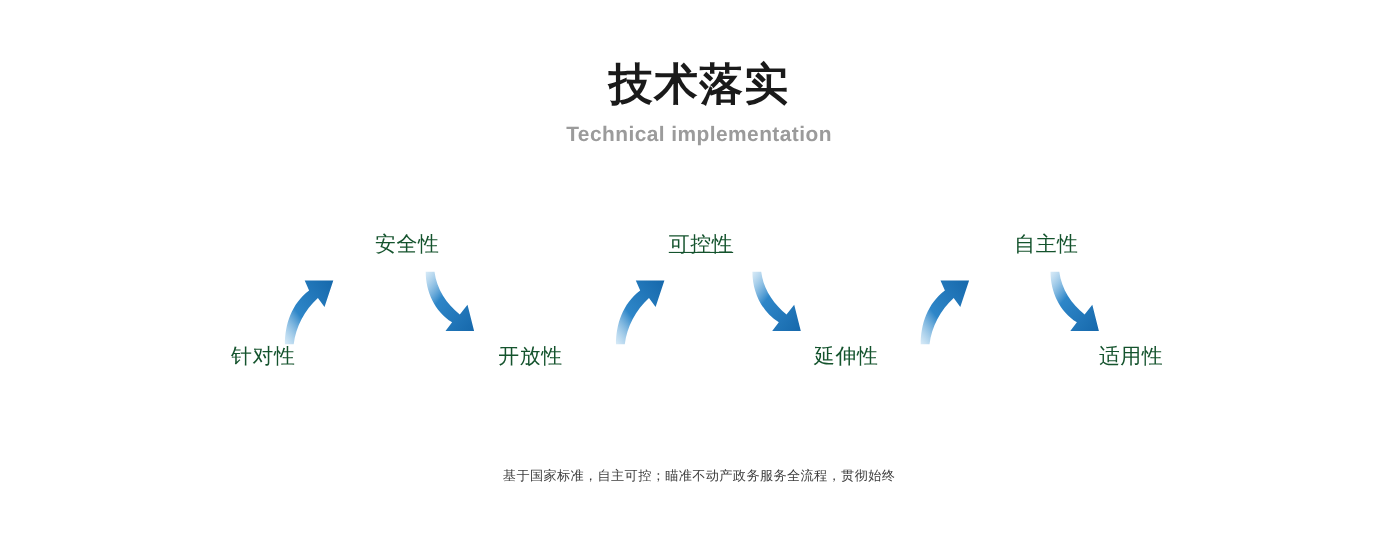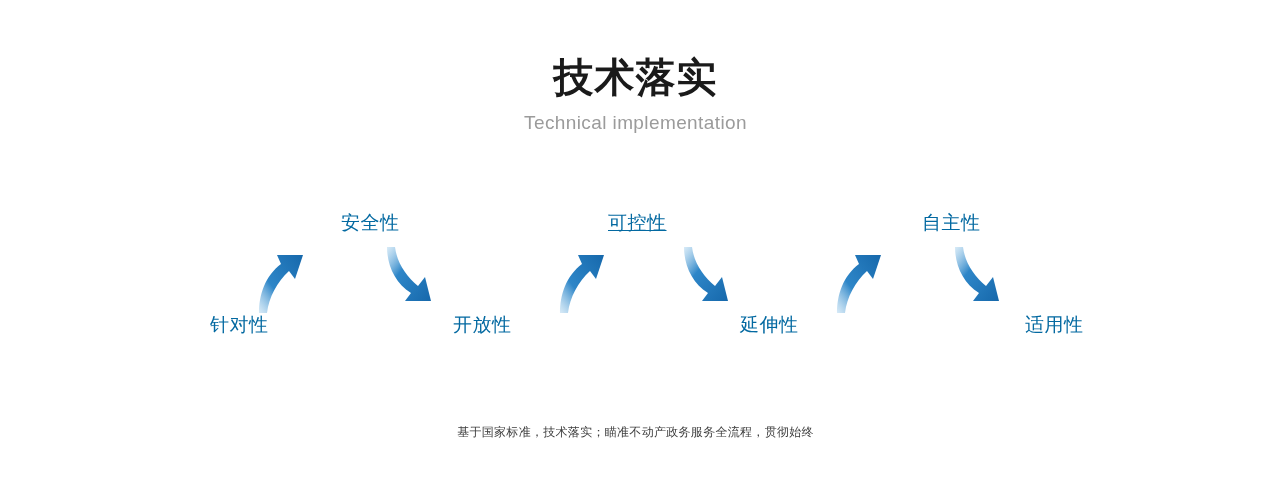--- a/index.html
+++ b/index.html
@@ -32,39 +32,39 @@
     font-size: 40px;
     line-height: 50px;
     font-weight: 700;
     color: #1a1a1a;
     letter-spacing: 1px;
     margin: 0;
   }
   .subtitle {
     font-size: 19px;
     line-height: 26px;
-    font-weight: 400;
+    font-weight: 700;
     color: #9b9b9b;
     letter-spacing: 0.4px;
     margin: 8px 0 0 0;
   }
 
   
   .flow {
     position: absolute;
     left: 0;
     top: 195px;
     width: 1271px;
     height: 165px;
   }
   .node {
     position: absolute;
     font-size: 19px;
     line-height: 24px;
-    color: #0369a1;
+    color: #14532d;
     white-space: nowrap;
     letter-spacing: 0.5px;
   }
   .node.top  { top: 16px; }
   .node.bot  { top: 118px; }
 
   .arrow {
     position: absolute;
     width: 72px;
     height: 72px;
@@ -167,18 +167,18 @@
           </defs>
           <path d="M12,4 C12,22 20,40 36,50 L30,58 L56,58 L50,34 L43,43 C31,33 22,20 20,4 Z" fill="url(#ag5)"></path>
         </svg>
       </div>
       <div class="node bot" style="left: 210px;">针对性</div>
       <div class="node top" style="left: 341px;">安全性</div>
       <div class="node bot" style="left: 453px;">开放性</div>
       <div class="node top" style="left: 608px; text-decoration: underline;">可控性</div>
       <div class="node bot" style="left: 740px; font-family: Liberation Serif, serif;">延伸性</div>
       <div class="node top" style="left: 922px;">自主性</div>
-      <div class="node bot" style="left: 1025px;">适用性</div>
+      <div class="node bot" style="left: 999px;">适用性</div>
     </div>
 
-  <div class="footer">基于国家标准，技术落实；瞄准不动产政务服务全流程，贯彻始终</div>
+  <div class="footer">基于国家标准，自主可控；瞄准不动产政务服务全流程，贯彻始终</div>
 
 </div>
 
 </body></html>

